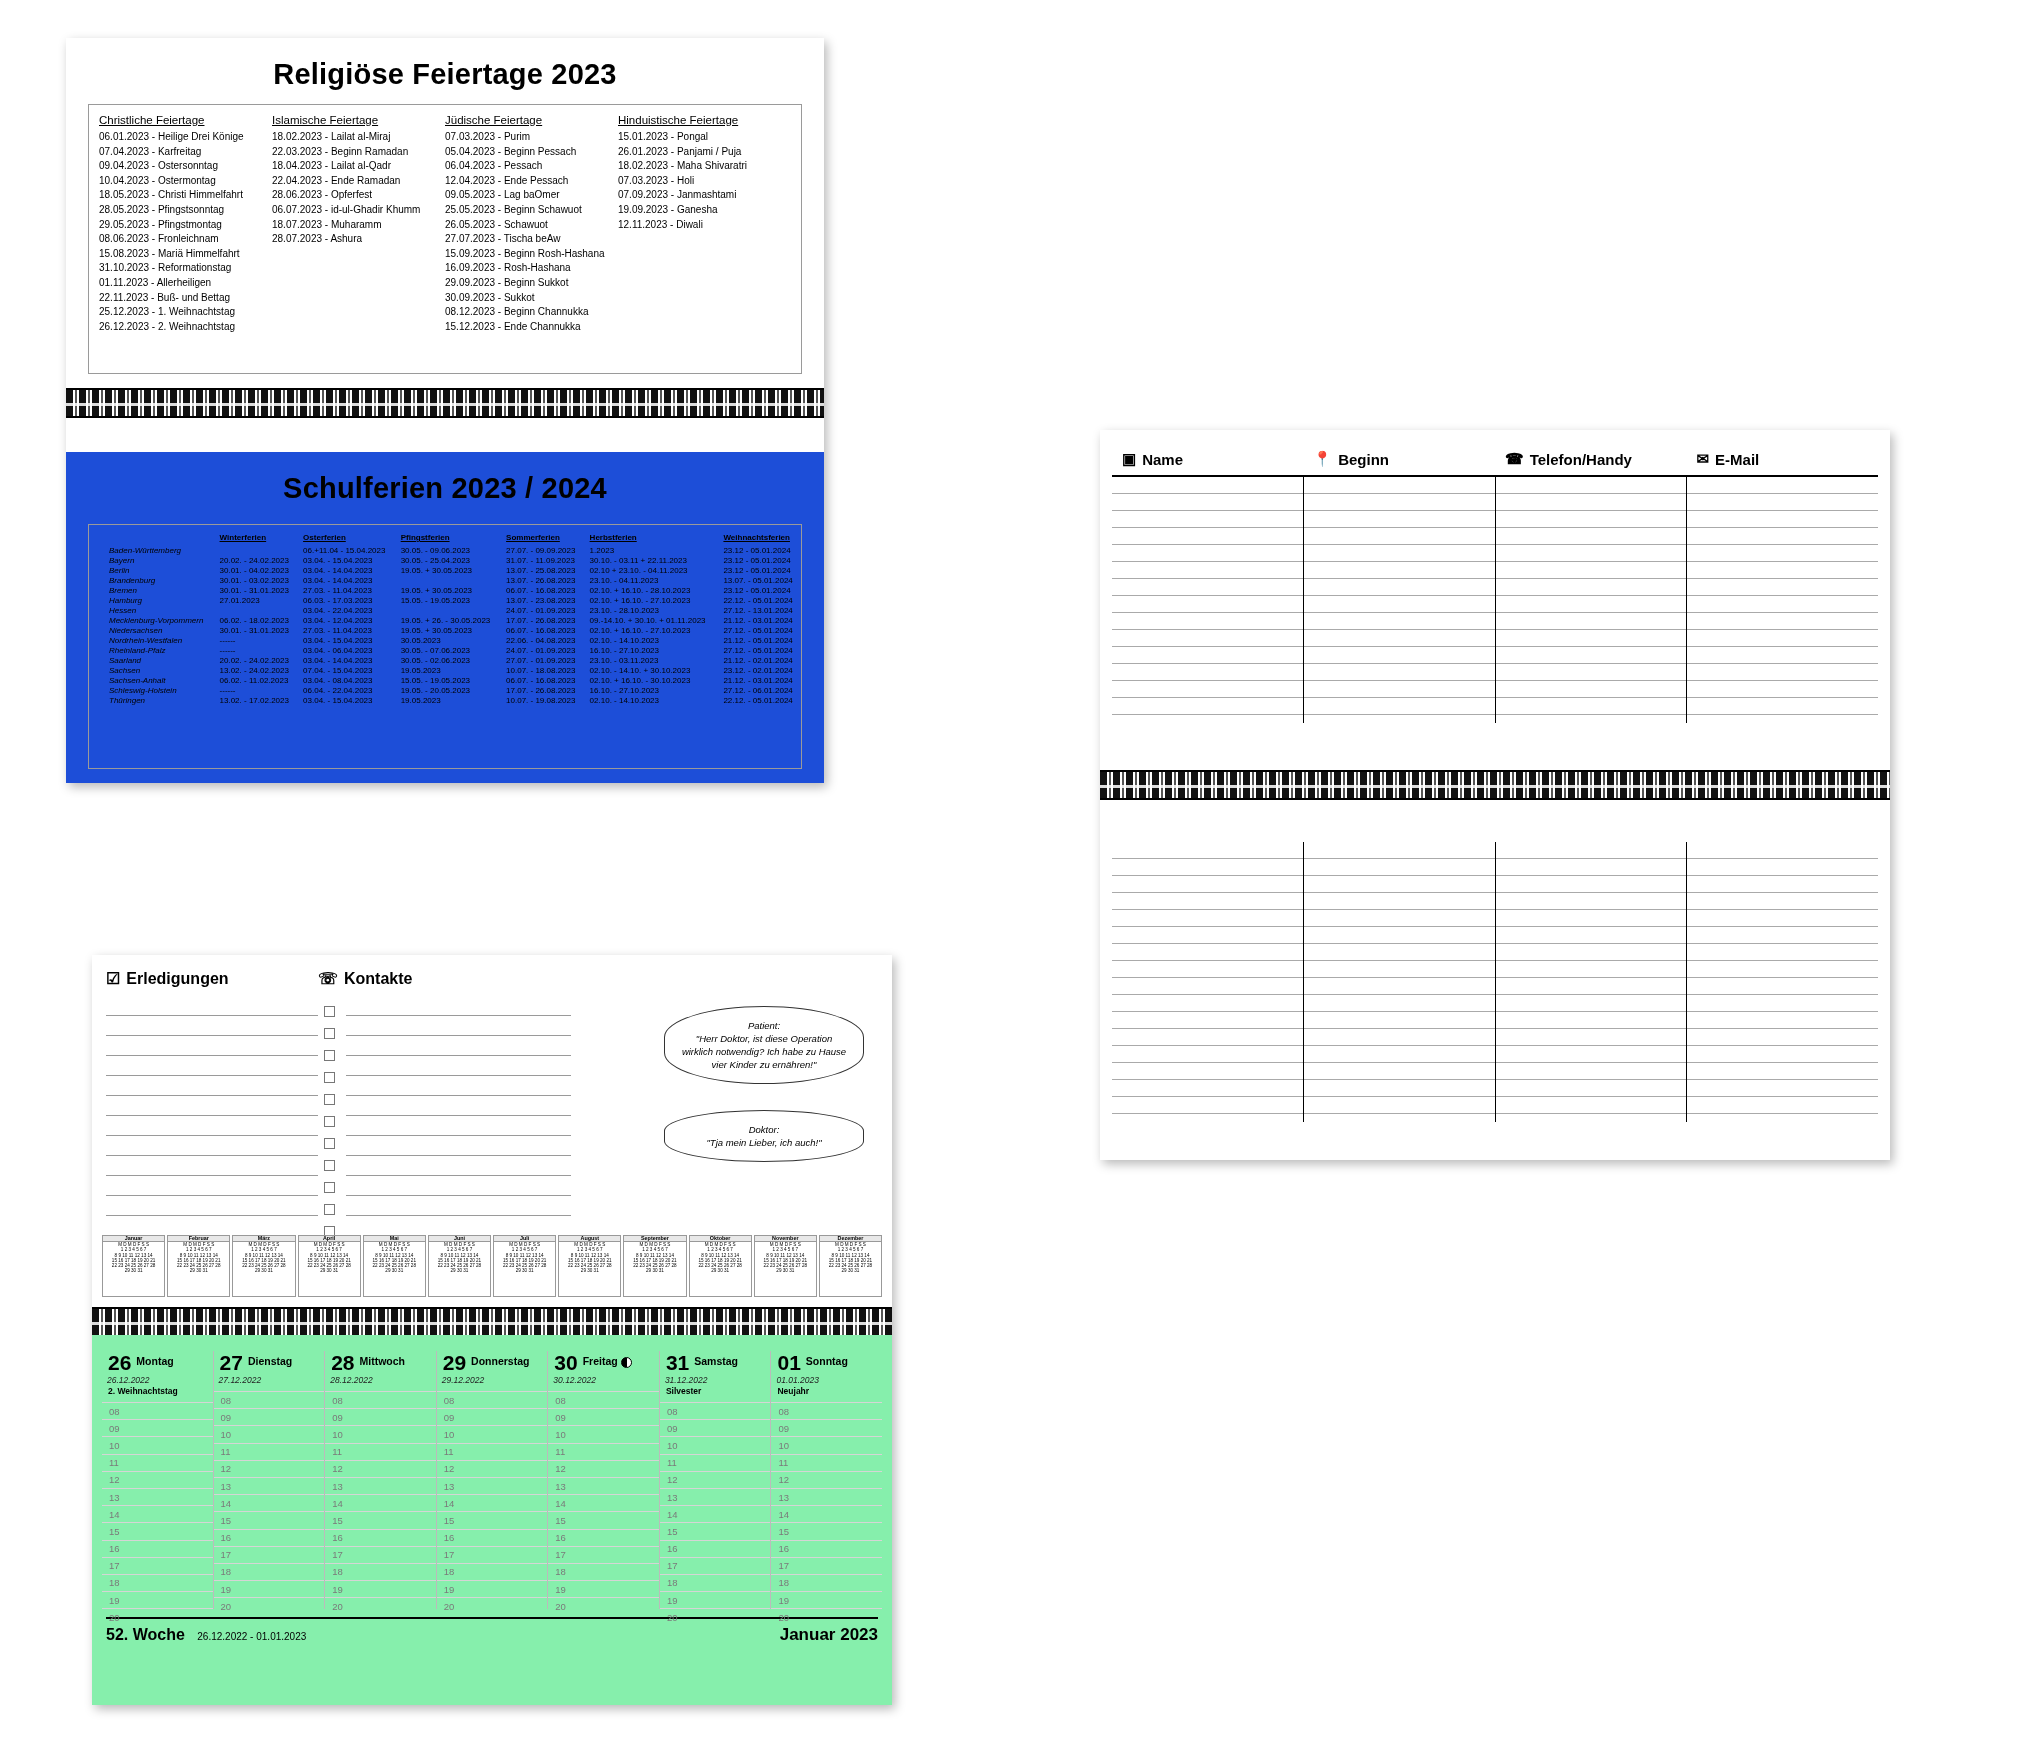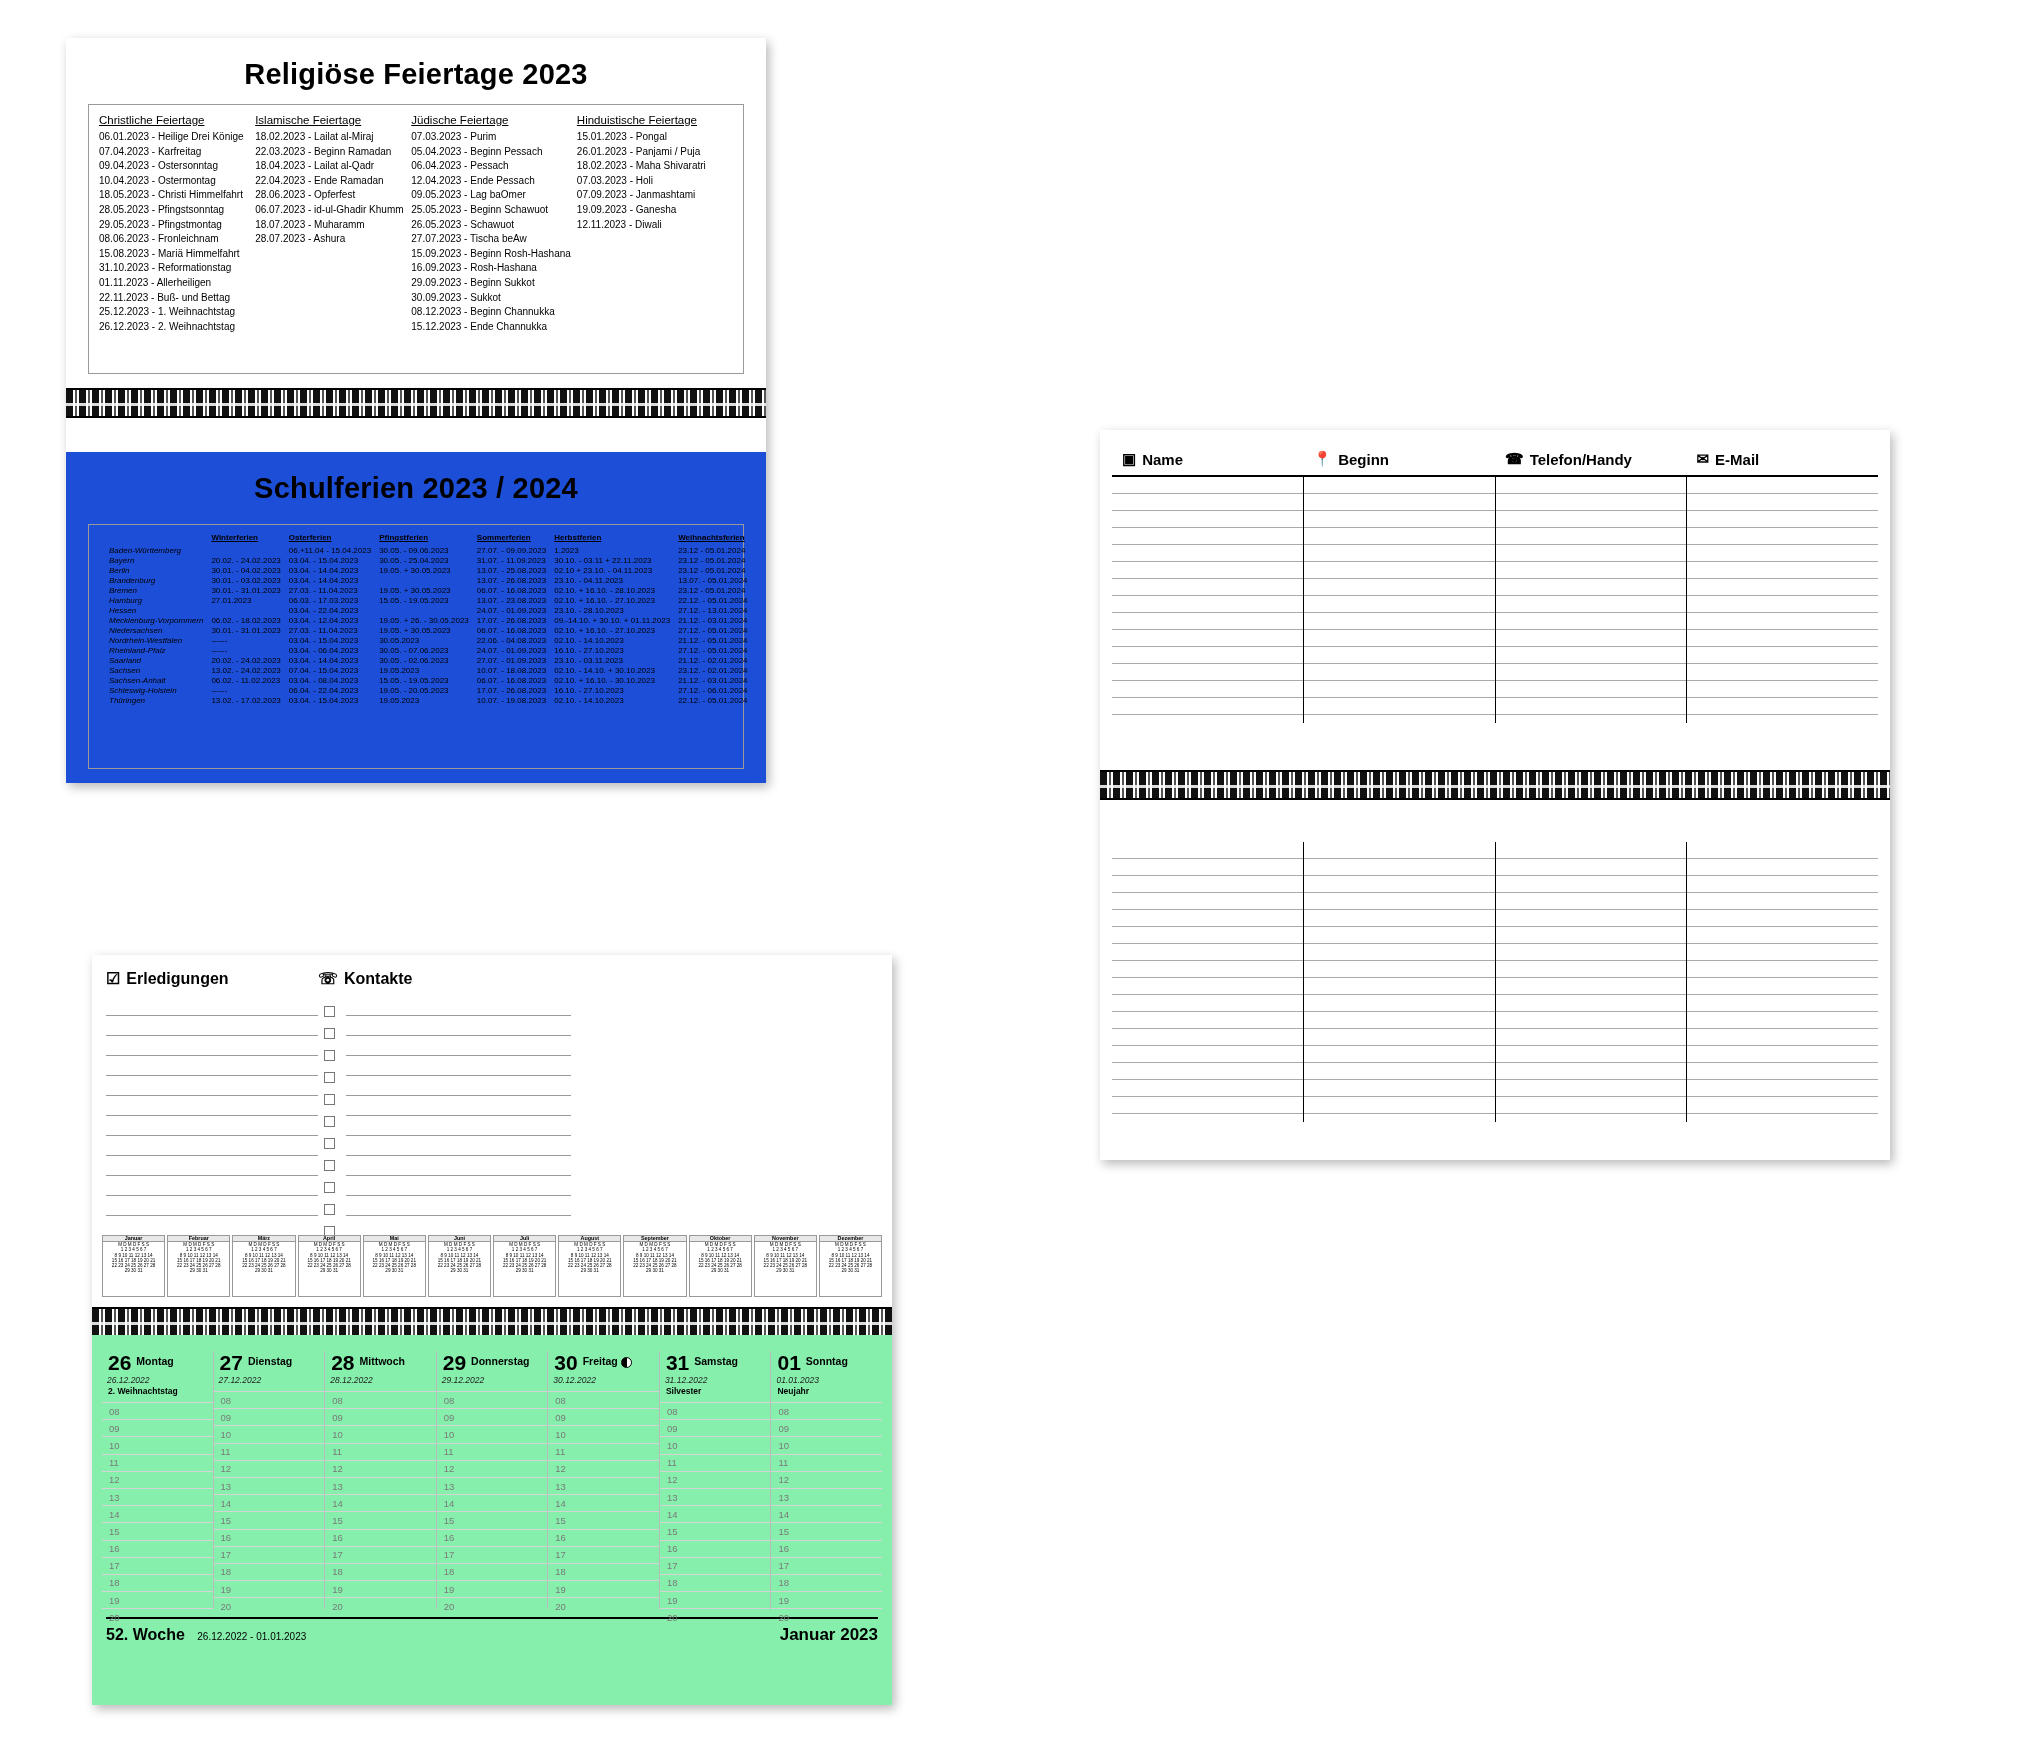--- a/index.html
+++ b/index.html
@@ -7,21 +7,21 @@
   .page{position:absolute;background:#fff;box-shadow:3px 4px 10px rgba(0,0,0,.28);}
   .spiral{position:absolute;left:0;width:100%;height:26px;background:
      repeating-linear-gradient(90deg,
        #111 0px,#111 7px,
        #fff 7px,#fff 9px,
        #555 9px,#555 11px,
        #fff 11px,#fff 13px);
      border-top:2px solid #000;border-bottom:2px solid #000;}
   .spiral::after{content:"";position:absolute;left:0;top:50%;width:100%;height:3px;background:#fff;opacity:.85;}
   
-  #page1{left:66px;top:38px;width:700px;height:745px;}
+  #page1{left:66px;top:38px;width:758px;height:745px;}
   #p1-top{position:absolute;left:0;top:0;width:100%;height:350px;background:#fff;}
   #p1-bottom{position:absolute;left:0;top:414px;width:100%;height:331px;background:#1d4ed8;}
   .h1{font-size:29px;font-weight:bold;text-align:center;margin:0;padding-top:20px;letter-spacing:.2px;}
   .fbox{position:absolute;left:22px;top:66px;right:22px;bottom:14px;border:1px solid #9a9a9a;}
   .fcols{display:flex;padding:9px 10px 0 10px;}
   .fcol{flex:1;padding-right:6px;}
   .fcol h3{font-size:11.5px;margin:0 0 4px 0;text-decoration:underline;font-weight:normal;}
   .fcol div{font-size:10px;line-height:14.6px;white-space:nowrap;}
   .sbox{position:absolute;left:22px;top:72px;right:22px;bottom:14px;border:1px solid #9a9a9a;padding:8px 6px 0 8px;}
   table.sf{border-collapse:collapse;width:100%;margin-left:8px;}
@@ -372,20 +372,30 @@
           <div class="chk"></div>
           <div class="chk"></div>
           <div class="chk"></div>
           <div class="chk"></div>
           <div class="chk"></div>
           <div class="chk"></div>
           <div class="chk"></div>
           <div class="chk"></div>
         </div>
       <div class="kont-lines"></div>
+      <div class="joke-area">
+        <div class="bubble">
+          <div>Patient:</div>
+          <div>"Herr Doktor, ist diese Operation wirklich notwendig? Ich habe zu Hause vier Kinder zu ernähren!"</div>
+        </div>
+        <div class="bubble">
+          <div>Doktor:</div>
+          <div>"Tja mein Lieber, ich auch!"</div>
+        </div>
+      </div>
     </div>
     <div class="yearcal" id="yearcal">
         <div class="ym">
           <div class="ymname">Januar</div>
           <div class="ymrow">M D M D F S S</div>
           <div class="ymrow">1 2 3 4 5 6 7</div>
           <div class="ymrow">8 9 10 11 12 13 14</div>
           <div class="ymrow">15 16 17 18 19 20 21</div>
           <div class="ymrow">22 23 24 25 26 27 28</div>
           <div class="ymrow">29 30 31    </div>

